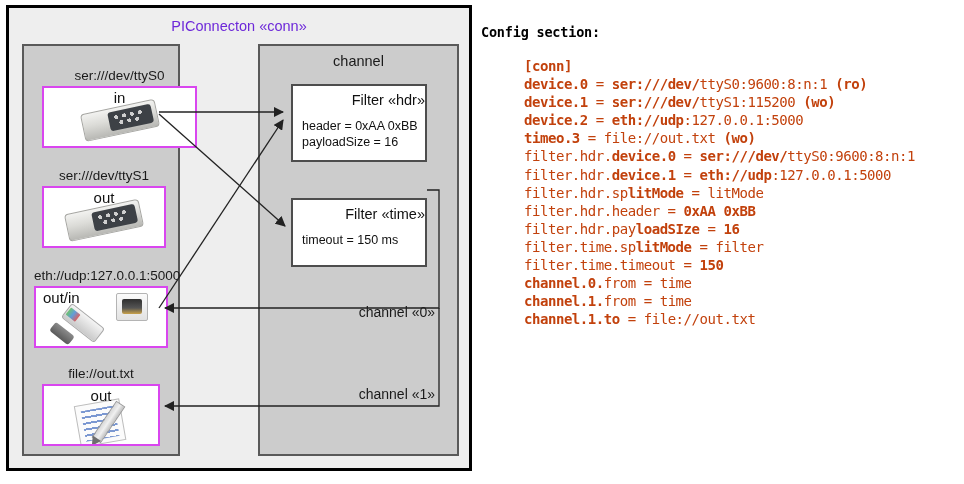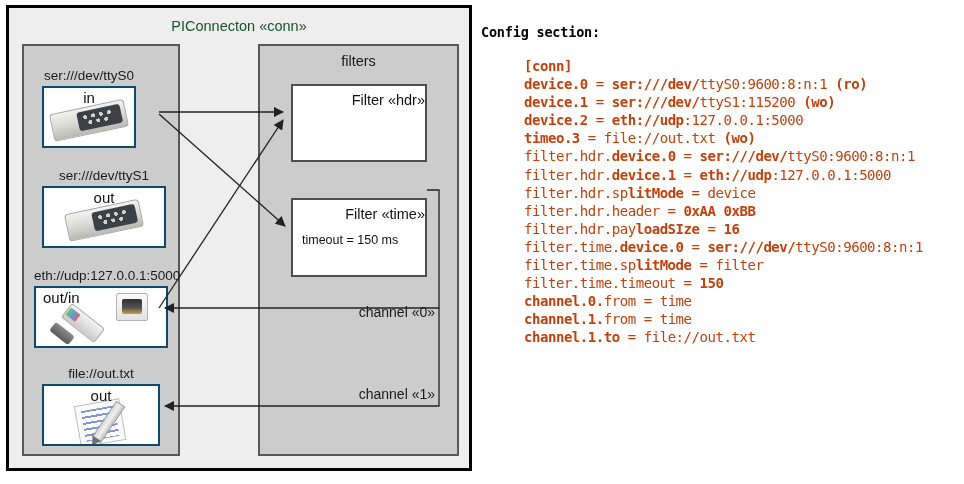--- a/index.html
+++ b/index.html
@@ -7,42 +7,42 @@
 
   #root{position:relative;width:964px;height:484px;}
 
   
   .outer-frame{
     position:absolute;left:6px;top:5px;width:466px;height:466px;
     background:#eeeeee;border:3px solid #000000;box-sizing:border-box;
   }
   .diagram-title{
     position:absolute;left:0;top:10px;width:100%;text-align:center;
-    font-size:14.5px;color:#14532d;
+    font-size:14.5px;color:#6d28d9;
   }
 
   .panel{
     position:absolute;background:#cccccc;border:2px solid #595959;box-sizing:border-box;
   }
   .panel-title{
     position:absolute;left:0;top:7px;width:100%;text-align:center;
     font-size:14.5px;color:#1a1a1a;
   }
 
   #devices-panel{left:13px;top:36px;width:158px;height:412px;}
   #filters-panel{left:249px;top:36px;width:201px;height:412px;}
 
   .device-group{position:absolute;}
   .device-label{
     position:absolute;left:0;top:0;width:100%;text-align:center;
     font-size:13.5px;color:#1a1a1a;white-space:nowrap;
   }
   .device-box{
     position:absolute;left:0;top:18px;width:100%;height:62px;
-    background:#ffffff;border:2px solid #0c4a6e;box-sizing:border-box;overflow:hidden;
+    background:#ffffff;border:2px solid #d946ef;box-sizing:border-box;overflow:hidden;
   }
   .device-dir{
     position:absolute;left:0;top:1px;width:100%;text-align:center;
     font-size:15px;color:#111111;z-index:3;
   }
   .device-dir.left{text-align:left;padding-left:7px;}
 
   
   .icon-wrap{position:absolute;left:0;top:0;width:100%;height:100%;}
 
@@ -154,21 +154,21 @@
 <body>
 
 <div id="root">
 
   <div class="outer-frame">
 
     <div class="diagram-title">PIConnecton «conn»</div>
 
     <div class="panel" id="devices-panel">
 
-      <div class="device-group" style="left:18px;top:22px;width:94px;height:80px;">
+      <div class="device-group" style="left:18px;top:22px;width:123px;height:80px;padding-left:32px;">
         <div class="device-label">ser:///dev/ttyS0</div>
         <div class="device-box">
           <div class="device-dir">in</div>
           <div class="icon-wrap">
             <div class="dsub"></div>
           </div>
         </div>
       </div>
 
       <div class="device-group" style="left:18px;top:122px;width:118px;height:80px;padding-left:6px;">
@@ -199,27 +199,31 @@
           <div class="device-dir">out</div>
           <div class="icon-wrap">
             <div class="doc"></div>
             <div class="pencil"></div>
           </div>
         </div>
       </div>
     </div>
 
     <div class="panel" id="filters-panel">
-      <div class="panel-title">filters</div>
+      <div class="panel-title">channel</div>
 
       <div class="filter-box" style="left:31px;top:38px;width:136px;height:78px;">
         <div class="filter-title">Filter «hdr»</div>
-      </div>
-
-      <div class="filter-box" style="left:31px;top:152px;width:136px;height:79px;">
+        <div class="filter-attrs">
+          <div>header = 0xAA 0xBB</div>
+          <div>payloadSize = 16</div>
+        </div>
+      </div>
+
+      <div class="filter-box" style="left:31px;top:152px;width:136px;height:69px;">
         <div class="filter-title">Filter «time»</div>
         <div class="filter-attrs">
           <div>timeout = 150 ms</div>
         </div>
       </div>
 
       <div class="channel-label" style="left:20px;top:258px;width:155px;">channel «0»</div>
 
       <div class="channel-label" style="left:20px;top:340px;width:155px;">channel «1»</div>
     </div>
@@ -248,24 +252,23 @@
   <div id="config">
     <div id="config-heading">Config section:</div>
     <div id="config-lines">
         <div><b>[conn]</b></div>
         <div><b>device.0</b><span> = </span><b>ser:///dev/</b><span>ttyS0:9600:8:n:1 </span><b>(ro)</b></div>
         <div><b>device.1</b><span> = </span><b>ser:///dev/</b><span>ttyS1:115200 </span><b>(wo)</b></div>
         <div><b>device.2</b><span> = </span><b>eth://udp</b><span>:127.0.0.1:5000</span></div>
         <div><b>timeo.3</b><span> = </span><span>file://out.txt </span><b>(wo)</b></div>
         <div><span>filter.hdr.</span><b>device.0</b><span> = </span><b>ser:///dev/</b><span>ttyS0:9600:8:n:1</span></div>
         <div><span>filter.hdr.</span><b>device.1</b><span> = </span><b>eth://udp</b><span>:127.0.0.1:5000</span></div>
-        <div><span>filter.hdr.sp</span><b>litMode</b><span> = device</span></div>
+        <div><span>filter.hdr.sp</span><b>litMode</b><span> = litMode</span></div>
         <div><span>filter.hdr.header = </span><b>0xAA 0xBB</b></div>
         <div><span>filter.hdr.pay</span><b>loadSIze</b><span> = </span><b>16</b></div>
-        <div><span>filter.time.</span><b>device.0</b><span> = </span><b>ser:///dev/</b><span>ttyS0:9600:8:n:1</span></div>
         <div><span>filter.time.sp</span><b>litMode</b><span> = filter</span></div>
         <div><span>filter.time.timeo</span><span>ut</span><span> = </span><b>150</b></div>
         <div><b>channel.0.</b><span>from = time</span></div>
         <div><b>channel.1.</b><span>from = time</span></div>
         <div><b>channel.1.</b><b>to</b><span> = file://out.txt</span></div>
       </div>
   </div>
 
 </div>
 

